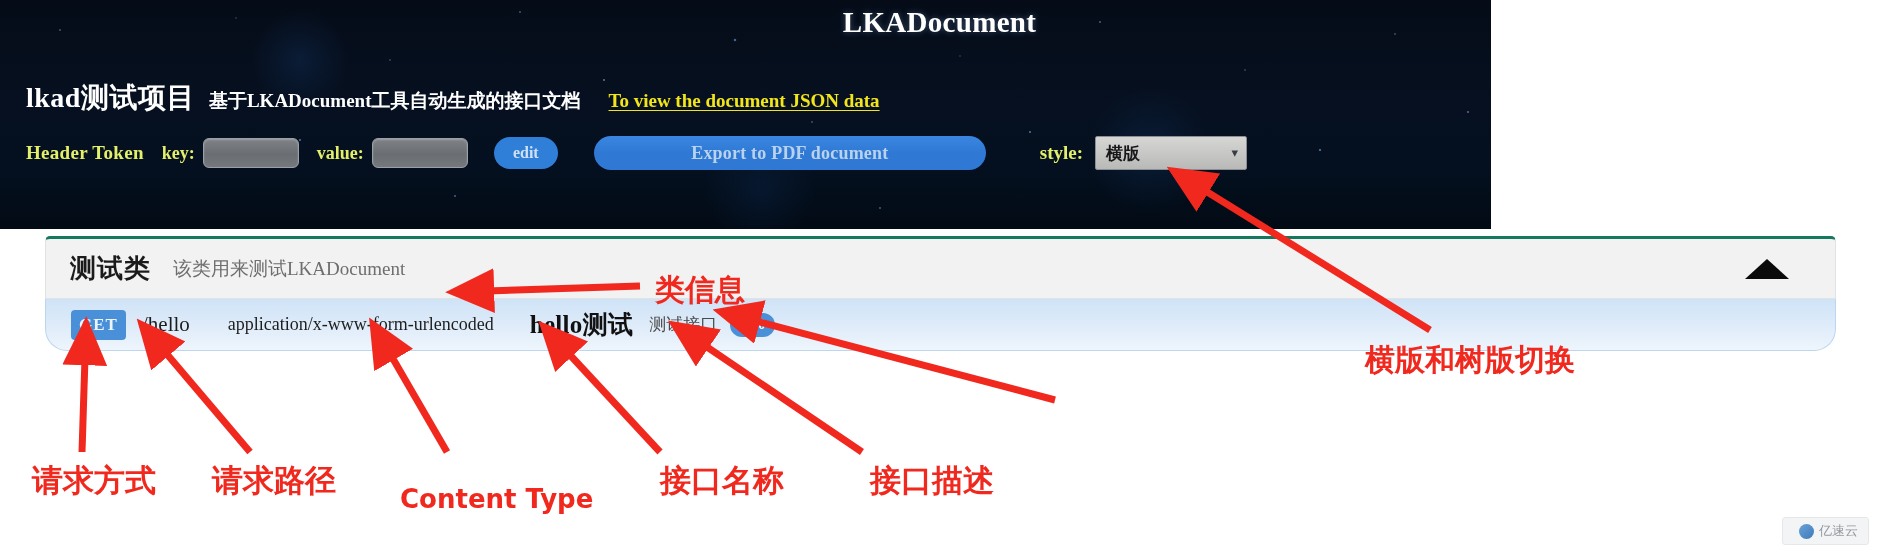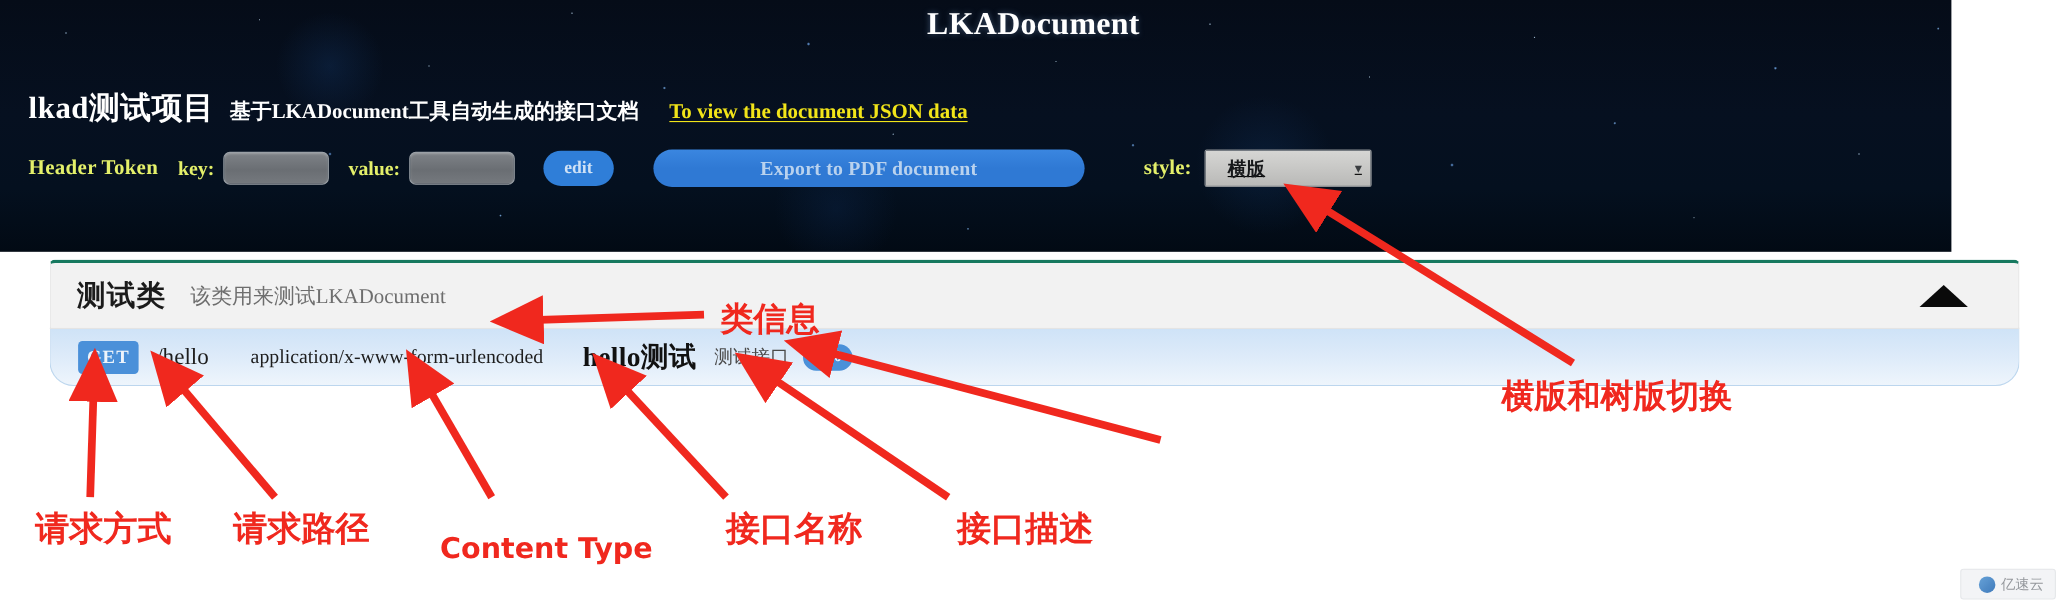--- a/index.html
+++ b/index.html
@@ -6,21 +6,21 @@
   body{
     width:1879px;height:553px;overflow:hidden;
     background:#ffffff;
     font-family:"Liberation Serif","DejaVu Serif",serif;
     position:relative;
   }
   #root{position:relative;width:1879px;height:553px;overflow:hidden;}
 
   
   .header{
-    position:absolute;left:0;top:0;width:1774px;height:229px;
+    position:absolute;left:0;top:0;width:1491px;height:229px;
     background:
       radial-gradient(1.6px 1.6px at 60px 30px, rgba(190,225,255,.95), transparent 60%),
       radial-gradient(2.2px 2.2px at 150px 96px, rgba(150,200,255,.9), transparent 60%),
       radial-gradient(1.4px 1.4px at 236px 18px, rgba(210,235,255,.8), transparent 60%),
       radial-gradient(2.6px 2.6px at 300px 140px, rgba(120,180,255,.85), transparent 60%),
       radial-gradient(1.5px 1.5px at 390px 60px, rgba(200,230,255,.85), transparent 60%),
       radial-gradient(2.1px 2.1px at 455px 196px, rgba(140,195,255,.8), transparent 60%),
       radial-gradient(1.7px 1.7px at 520px 12px, rgba(200,230,255,.8), transparent 60%),
       radial-gradient(2.4px 2.4px at 604px 80px, rgba(130,190,255,.9), transparent 60%),
       radial-gradient(1.3px 1.3px at 672px 168px, rgba(205,235,255,.8), transparent 60%),
@@ -76,21 +76,21 @@
     margin-left:36px;width:392px;height:34px;border-radius:17px;border:none;
     background:linear-gradient(180deg,#3a86e0 0%,#2f79d4 50%,#2f79d4 100%);
     color:#b9d2ee;font-size:18px;font-weight:700;
     font-family:"Liberation Serif",serif;cursor:pointer;letter-spacing:.2px;
   }
   .style-label{font-size:19px;font-weight:700;color:#e4f06a;margin-left:54px;margin-right:12px;}
   .style-select{
     width:152px;height:34px;border:1px solid #8b8f93;border-radius:2px;
     background:linear-gradient(180deg,#d6d6d4 0%,#c6c6c4 55%,#b9b9b7 100%);
     display:flex;align-items:center;justify-content:space-between;
-    padding:0 8px 0 20px;box-sizing:border-box;cursor:pointer;text-decoration:underline;
+    padding:0 8px 0 10px;box-sizing:border-box;cursor:pointer;
   }
   .style-select .sv{font-size:17px;font-weight:700;color:#17181a;
     font-family:"DejaVu Sans","Liberation Sans",sans-serif;}
   .chev{color:#3a3d40;font-size:13px;}
 
   
   .body-area{position:absolute;left:0;top:229px;width:1879px;height:324px;background:#ffffff;}
 
   .class-panel{
     position:absolute;left:45px;top:7px;width:1791px;height:63px;

